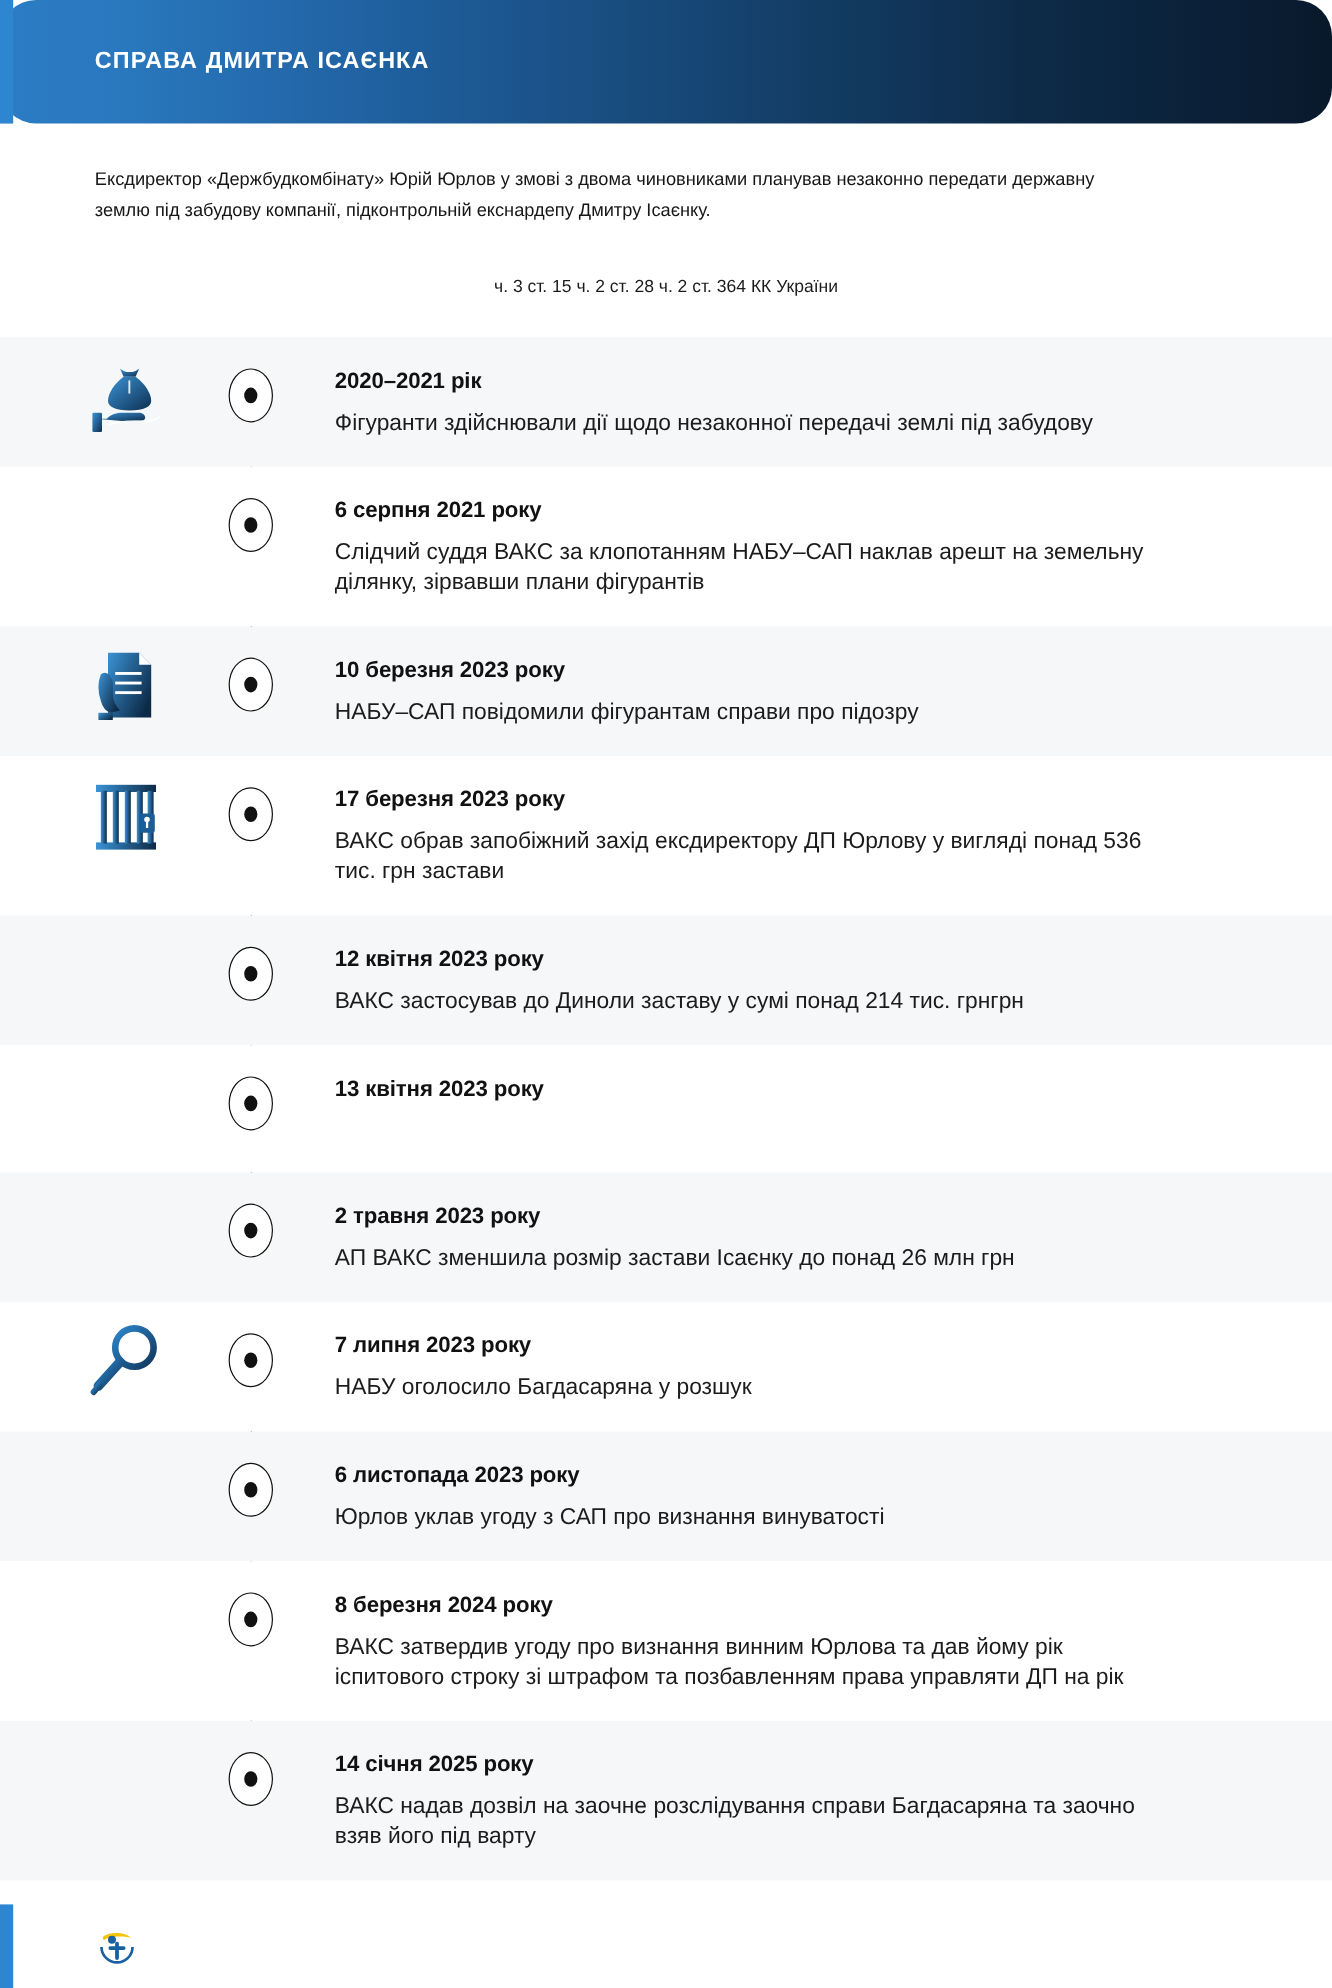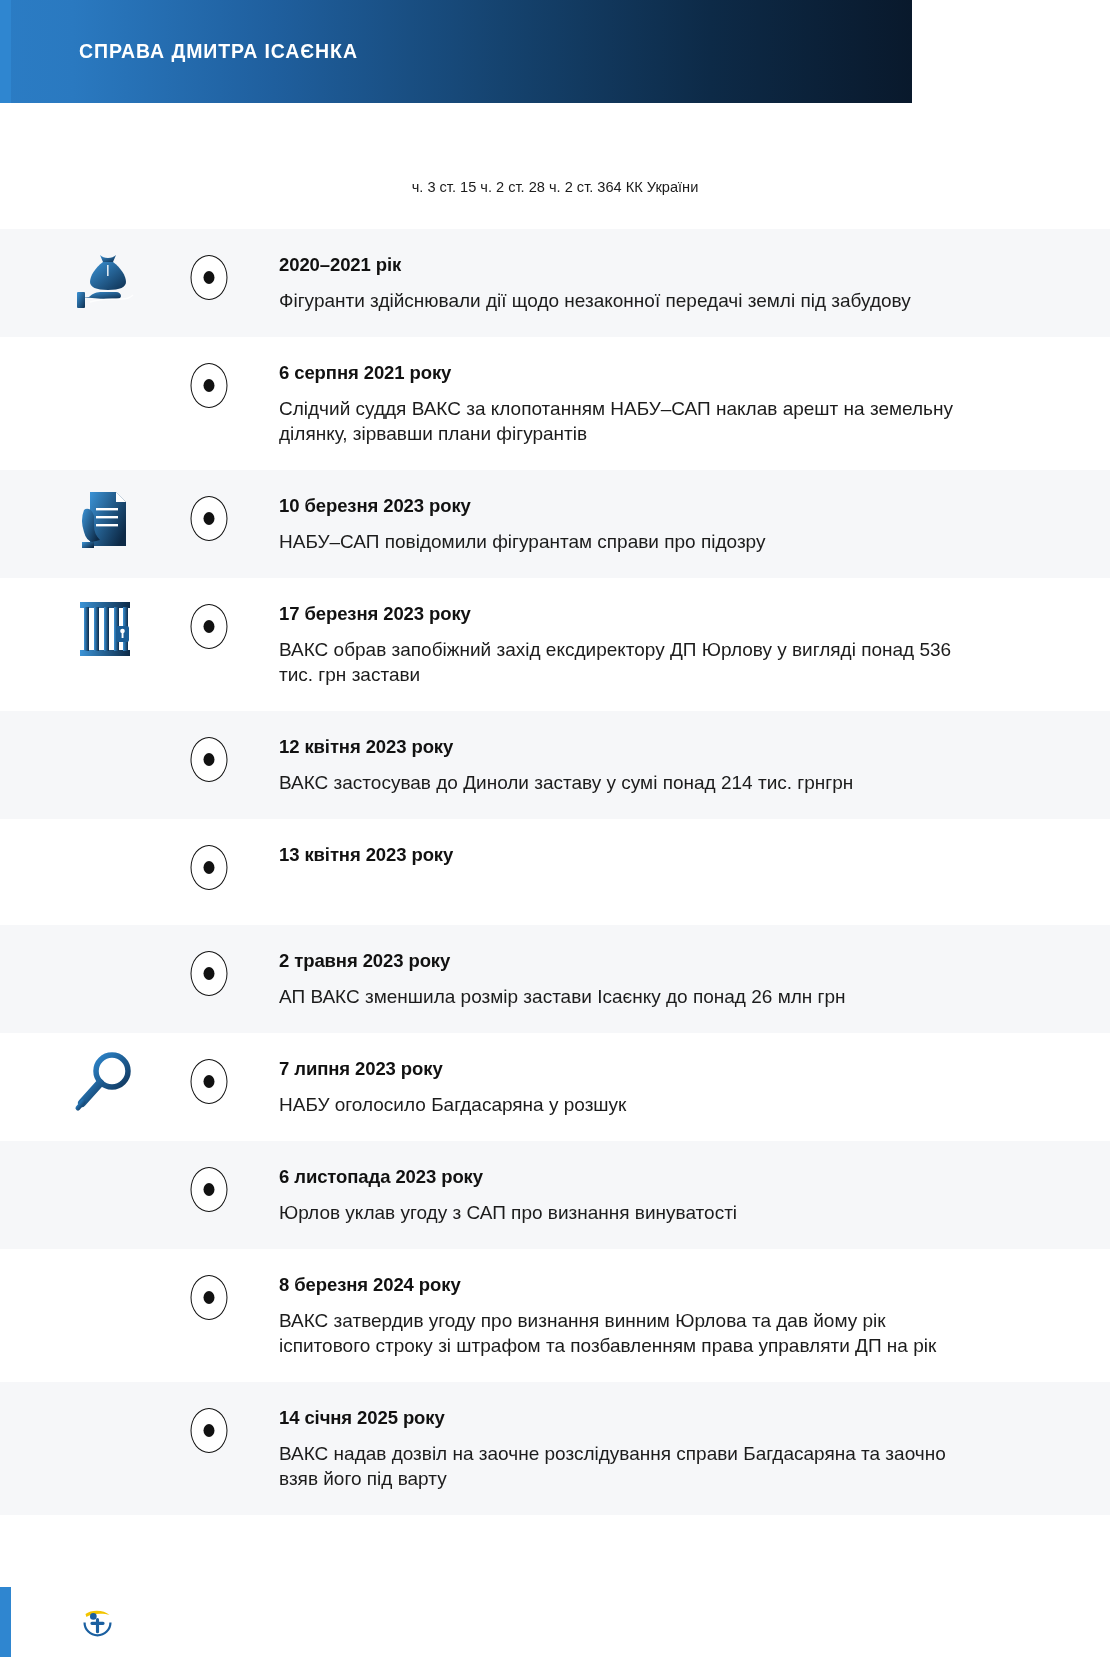--- a/index.html
+++ b/index.html
@@ -14,25 +14,26 @@
     position:relative;
     width:1110px;
     height:1657px;
     background:#ffffff;
     overflow:hidden;
   }
 
   
   .header {
     position:relative;
-    width:912px;
+    width:1110px;
     height:103px;
     background:linear-gradient(90deg, #2b7cc4 0%, #2a79c0 8%, #1f5f9e 30%, #15436f 55%, #0d2a47 78%, #09192c 100%);
     display:flex;
     align-items:center;
+    border-radius:30px;
   }
   .header-accent {
     position:absolute;
     left:0; top:0;
     width:11px; height:103px;
     background:#2f86d0;
   }
   .header-title {
     margin-left:79px;
     color:#ffffff;
@@ -202,20 +203,21 @@
 <body>
 
 <div class="page">
 
   <div class="header">
     <div class="header-accent"></div>
     <div class="header-title">СПРАВА ДМИТРА ІСАЄНКА</div>
   </div>
 
   <div class="intro">
+    <div class="intro-lead">Ексдиректор «Держбудкомбінату» Юрій Юрлов у змові з двома чиновниками планував незаконно передати державну землю під забудову компанії, підконтрольній екснардепу Дмитру Ісаєнку.</div>
     <div class="intro-article">ч. 3 ст. 15 ч. 2 ст. 28 ч. 2 ст. 364 КК України</div>
   </div>
 
   <div class="timeline" id="timeline">
     <div class="spine"></div>
   <div class="row shaded">
         <div class="icon-cell">
           <div class="icon-wrap">
     <svg viewBox="0 0 70 66" xmlns="http://www.w3.org/2000/svg">
       <defs>

